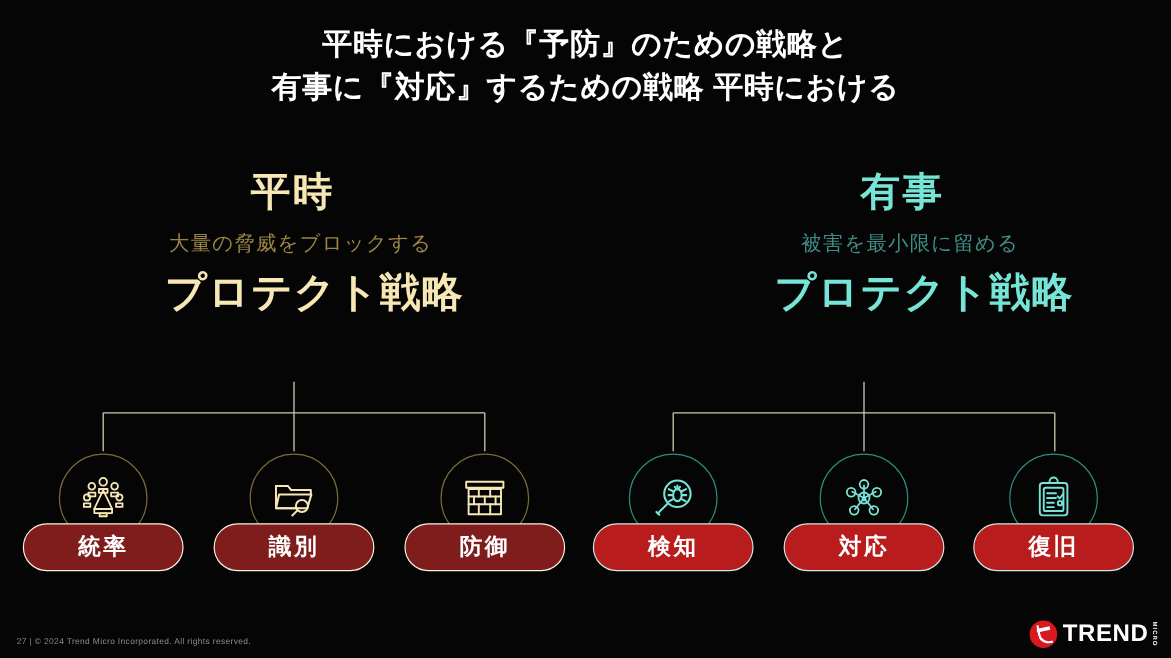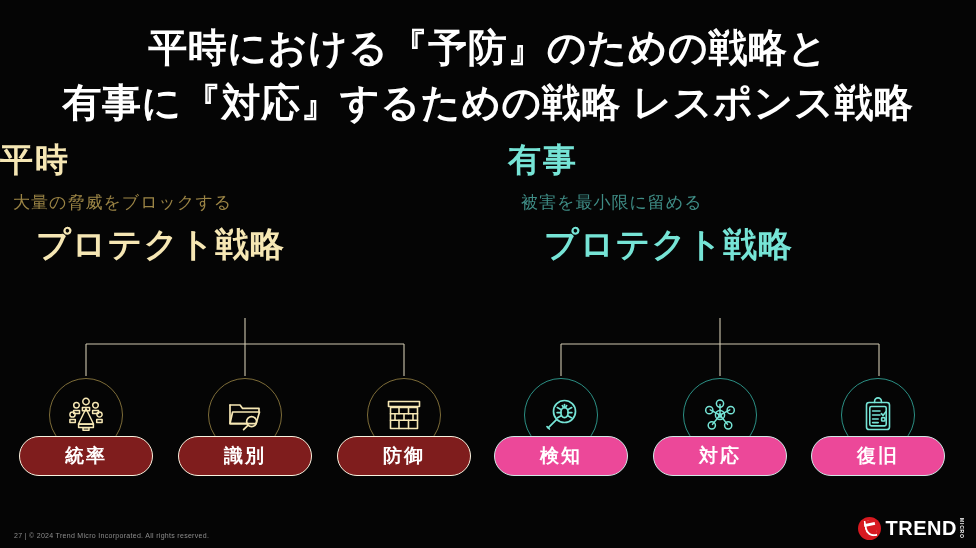--- a/index.html
+++ b/index.html
@@ -22,32 +22,33 @@
   
   .title-block {
     position: absolute;
     top: 20px;
     left: 0;
     width: 976px;
     text-align: center;
     color: #ffffff;
   }
   .title-line {
-    font-size: 39px;
+    font-size: 25px;
     font-weight: bold;
     line-height: 1.42;
     letter-spacing: 0.5px;
     white-space: nowrap;
   }
 
   
   .column {
     position: absolute;
     top: 142px;
     width: 488px;
+    text-align: center;
   }
   .column.left  { left: 0px; }
   .column.right { left: 508px; }
 
   .col-heading {
     font-size: 33px;
     font-weight: bold;
     line-height: 1.1;
     letter-spacing: 2px;
   }
@@ -125,21 +126,21 @@
     color: #ffffff;
     font-size: 19px;
     font-weight: bold;
     letter-spacing: 2px;
   }
   .node.gold .pill {
     background: #7f1d1d;
     border: 1.5px solid #f8f2df;
   }
   .node.teal .pill {
-    background: #ec4899;
+    background: #b91c1c;
     border: 1.5px solid #cfe8e5;
   }
 
   
   .footer-bar {
     position: absolute;
     left: 0;
     bottom: 0;
     width: 976px;
     height: 34px;
@@ -210,21 +211,21 @@
     line-height: 1;
   }
 </style>
 </head>
 <body>
 
 <div class="slide">
 
   <div class="title-block">
     <div class="title-line">平時における『予防』のための戦略と</div>
-    <div class="title-line">有事に『対応』するための戦略 レスポンス戦略</div>
+    <div class="title-line">有事に『対応』するための戦略 平時における</div>
   </div>
 
   <div class="column left">
     <div class="col-heading">平時</div>
     <div class="col-sub">大量の脅威をブロックする</div>
     <div class="col-strategy">プロテクト戦略</div>
   </div>
 
   <div class="column right">
     <div class="col-heading">有事</div>

